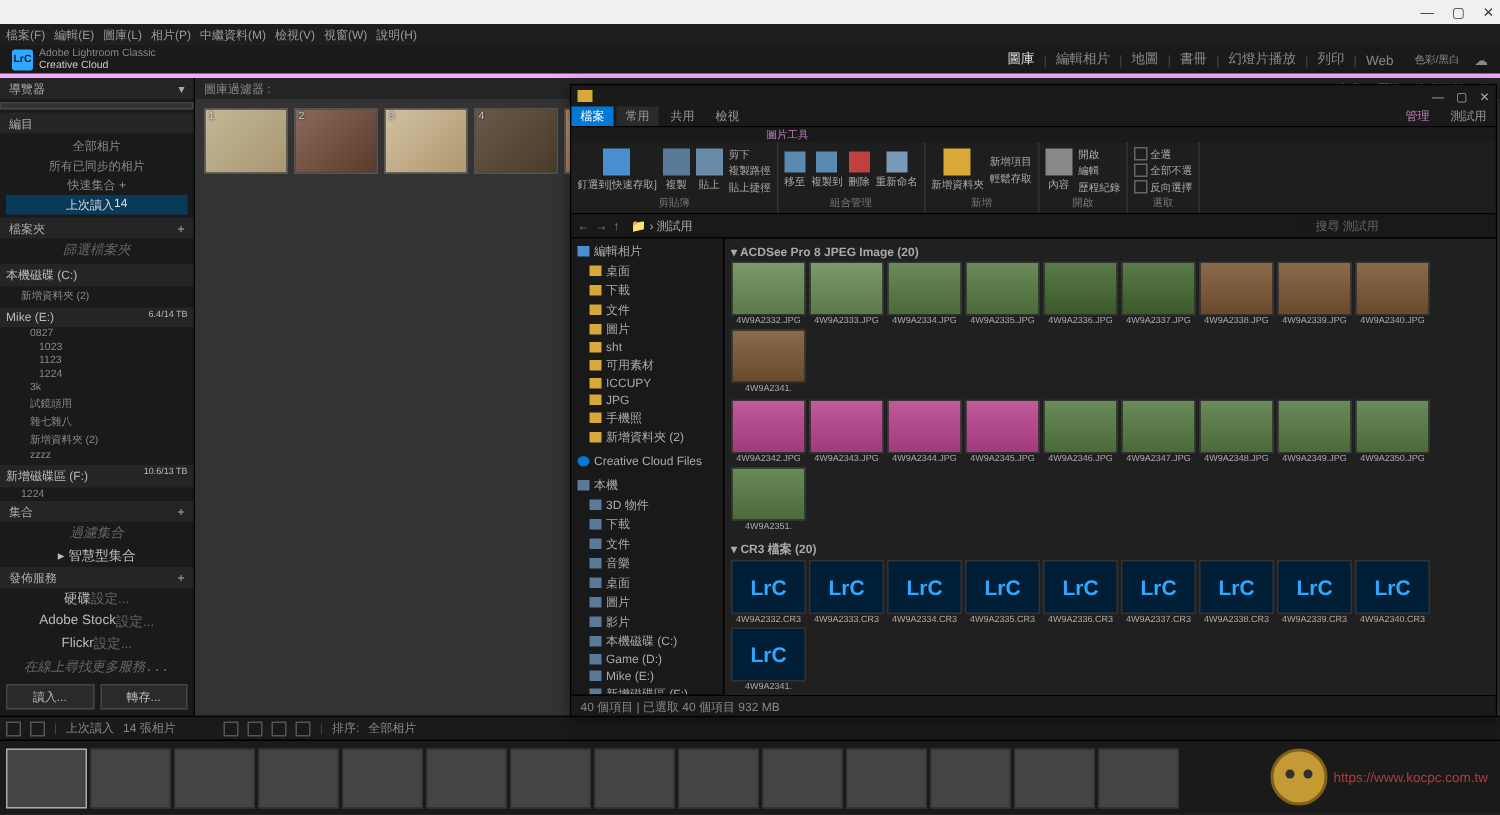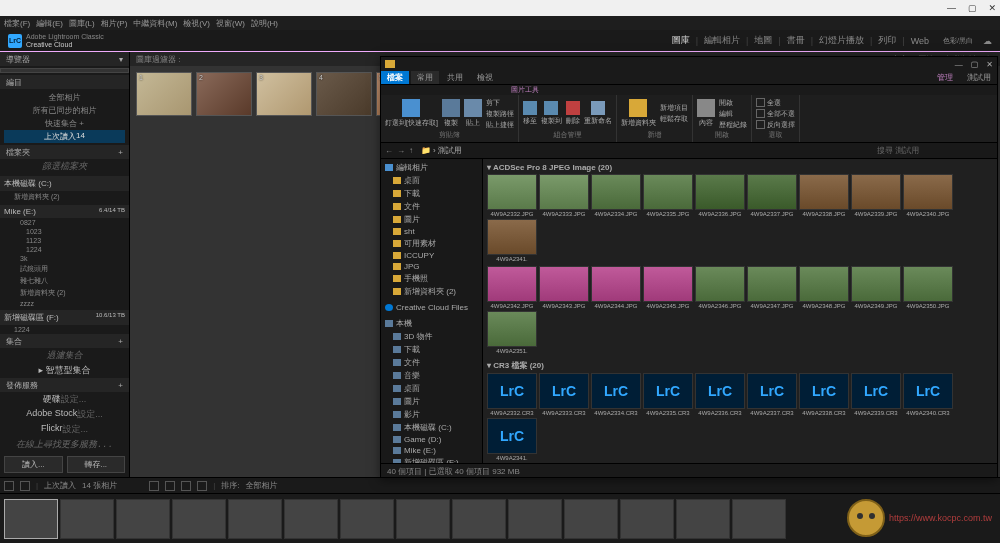--- a/index.html
+++ b/index.html
@@ -5,21 +5,21 @@
 * { margin: 0; padding: 0; box-sizing: border-box; font-family: "Microsoft JhengHei", "Segoe UI", sans-serif; }
 body { width: 1000px; height: 543px; background: #1a1a1a; color: #bbb; font-size: 9px; overflow: hidden; position: relative; }
 
 .titlebar { height: 16px; background: #f0f0f0; color: #333; display: flex; align-items: center; padding: 0 4px; font-size: 9px; }
 .titlebar .controls { margin-left: auto; display: flex; gap: 12px; }
 .titlebar .controls span { cursor: pointer; }
 
 .menubar { height: 14px; background: #1e1e1e; color: #999; display: flex; align-items: center; padding: 0 4px; font-size: 8px; gap: 6px; }
 .menubar span { cursor: pointer; }
 
-.brandbar { height: 22px; background: #1a1a1a; display: flex; align-items: center; padding: 0 8px; border-bottom: 1px solid #f0abfc; }
+.brandbar { height: 22px; background: #1a1a1a; display: flex; align-items: center; padding: 0 8px; border-bottom: 3px solid #f0abfc; }
 .brand-logo { width: 14px; height: 14px; background: #31a8ff; color: #001e36; font-size: 7px; display: flex; align-items: center; justify-content: center; font-weight: bold; border-radius: 2px; }
 .brand-text { font-size: 7px; color: #888; margin-left: 4px; line-height: 1.1; }
 .brand-text .t2 { color: #ccc; }
 .module-tabs { margin-left: auto; display: flex; gap: 6px; font-size: 9px; color: #888; align-items: center; }
 .module-tabs span { cursor: pointer; }
 .module-tabs .active { color: #ddd; }
 .module-tabs .sep { color: #444; }
 .cloud-icon { color: #888; margin-left: 4px; }
 
 .main-row { display: flex; height: 425px; }
@@ -51,21 +51,21 @@
 .gthumb.food4 { background: linear-gradient(135deg,#6a5a4a,#4a3a2a); }
 .gthumb.food5 { background: linear-gradient(135deg,#c89878,#a06838); }
 .gthumb.food6 { background: linear-gradient(135deg,#9ab0c4,#6a8aa4); }
 
 .explorer { position: absolute; left: 380px; top: 56px; width: 618px; height: 422px; background: #202020; border: 1px solid #000; display: flex; flex-direction: column; box-shadow: 0 2px 10px rgba(0,0,0,.5); }
 .exp-title { height: 14px; background: #1a1a1a; display: flex; align-items: center; padding: 0 4px; font-size: 8px; color: #aaa; }
 .exp-title .folder-ico { width: 10px; height: 8px; background: #d8a838; margin-right: 4px; }
 .exp-title .ctrl { margin-left: auto; display: flex; gap: 8px; cursor: pointer; }
 .ribbon-tabs { height: 14px; background: #1a1a1a; display: flex; align-items: center; font-size: 8px; color: #999; gap: 2px; border-bottom: 1px solid #000; }
 .ribbon-tabs span { padding: 1px 6px; cursor: pointer; }
-.ribbon-tabs .fileTab { background: #0078d4; color: #fff; font-weight: bold; }
+.ribbon-tabs .fileTab { background: #0078d4; color: #fff; }
 .ribbon-tabs .hi { background: #2a2a2a; }
 .ribbon-tabs .pink { color: #c080c0; }
 .ribbon { height: 48px; background: #1e1e1e; display: flex; font-size: 7px; color: #aaa; border-bottom: 1px solid #000; }
 .ribbon-group { border-right: 1px solid #333; padding: 2px 4px; display: flex; flex-direction: column; }
 .ribbon-group .icons { display: flex; gap: 4px; flex: 1; align-items: center; }
 .ribbon-group .lbl { text-align: center; font-size: 7px; color: #777; }
 .ribbon-btn { display: flex; flex-direction: column; align-items: center; gap: 1px; cursor: pointer; }
 .ribbon-btn .ico { width: 14px; height: 14px; background: #444; }
 .ribbon-btn.big .ico { width: 18px; height: 18px; }
 .ico.pin { background: #4a90d0; }

